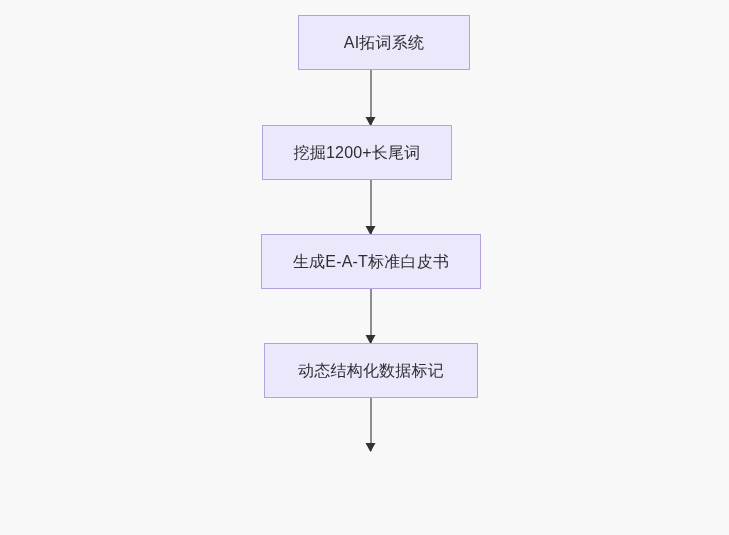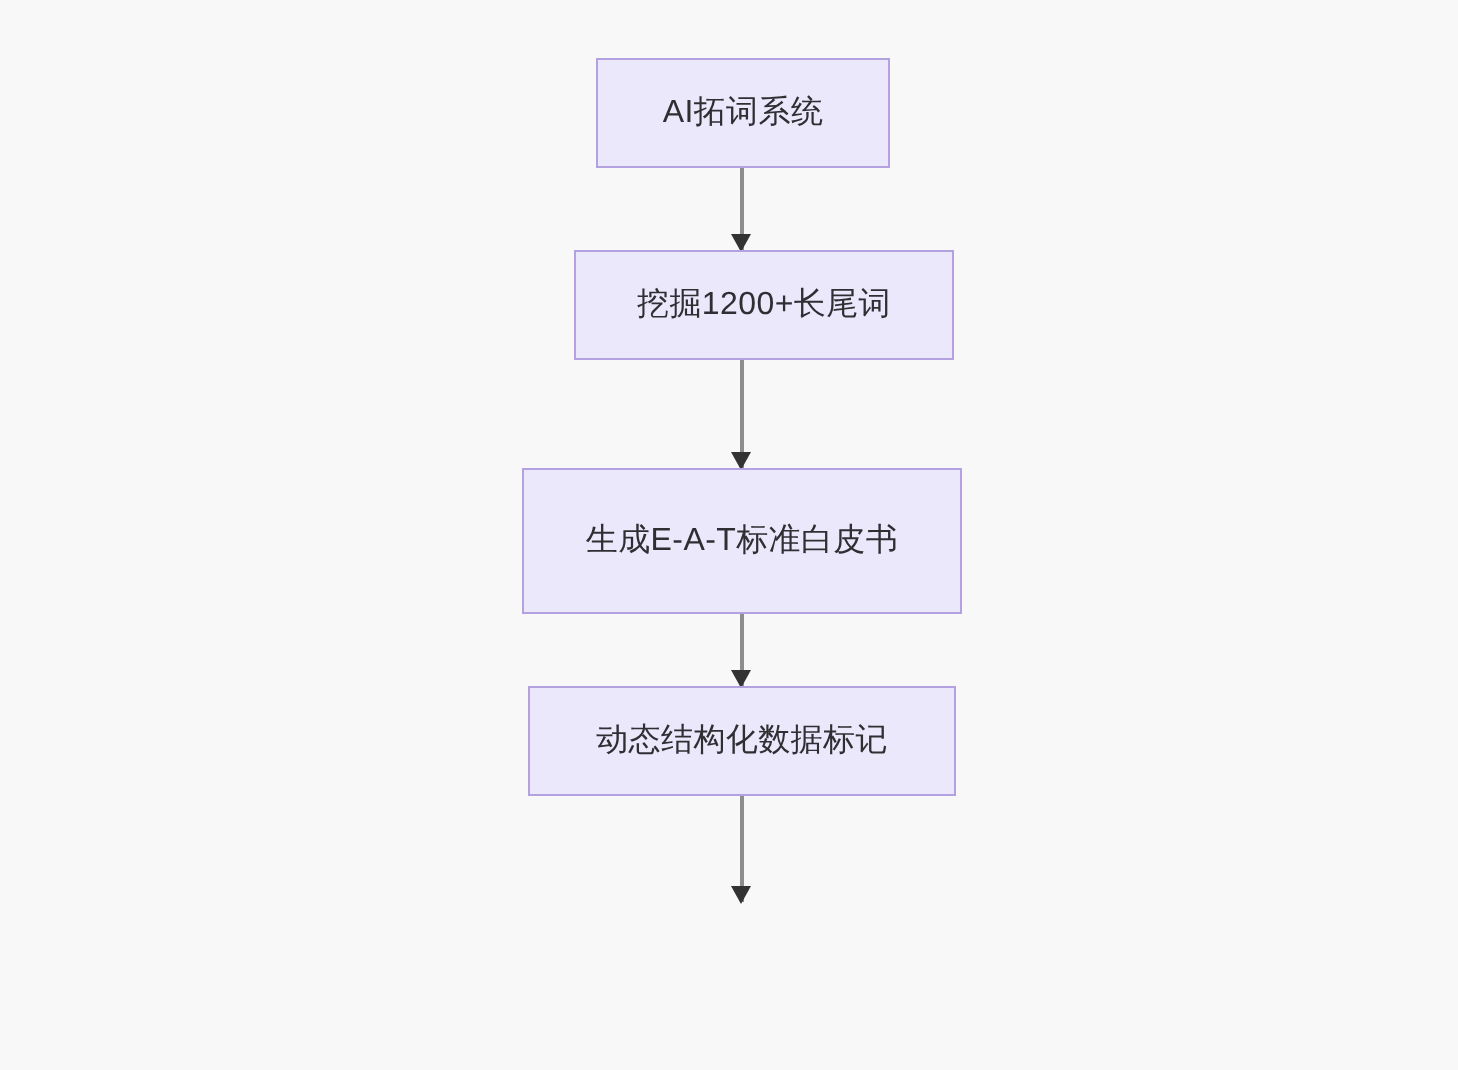--- a/index.html
+++ b/index.html
@@ -74,26 +74,26 @@
   </div>
   <div class="connector" style="left: 371px; top: 289px; height: 54px;">
     <div class="conn-line" style="height: 54px;"></div>
     <div class="conn-head"></div>
   </div>
   <div class="connector" style="left: 371px; top: 397px; height: 54px;">
     <div class="conn-line" style="height: 54px;"></div>
     <div class="conn-head"></div>
   </div>
 
-  <div class="node" style="left: 298px; top: 29px; width: 147px; height: 55px;">
+  <div class="node" style="left: 298px; top: 15px; width: 172px; height: 55px;">
     <span class="node-label">AI拓词系统</span>
   </div>
-  <div class="node" style="left: 287px; top: 125px; width: 190px; height: 55px;">
+  <div class="node" style="left: 262px; top: 125px; width: 190px; height: 55px;">
     <span class="node-label">挖掘1200+长尾词</span>
   </div>
-  <div class="node" style="left: 261px; top: 234px; width: 220px; height: 73px;">
+  <div class="node" style="left: 261px; top: 234px; width: 220px; height: 55px;">
     <span class="node-label">生成E-A-T标准白皮书</span>
   </div>
   <div class="node" style="left: 264px; top: 343px; width: 214px; height: 55px; text-align: center;">
     <span class="node-label">动态结构化数据标记</span>
   </div>
 
 </div>
 
 </body></html>

